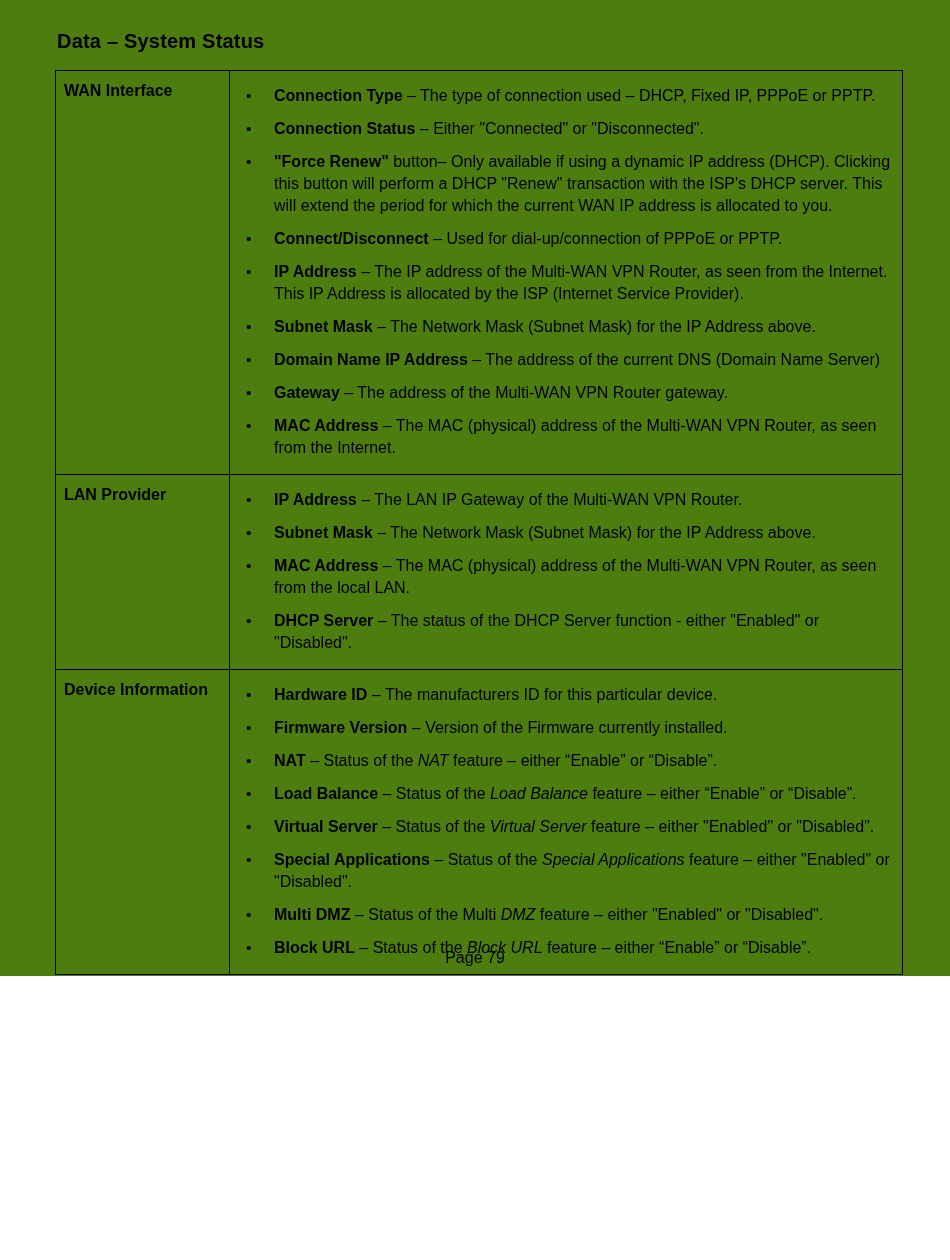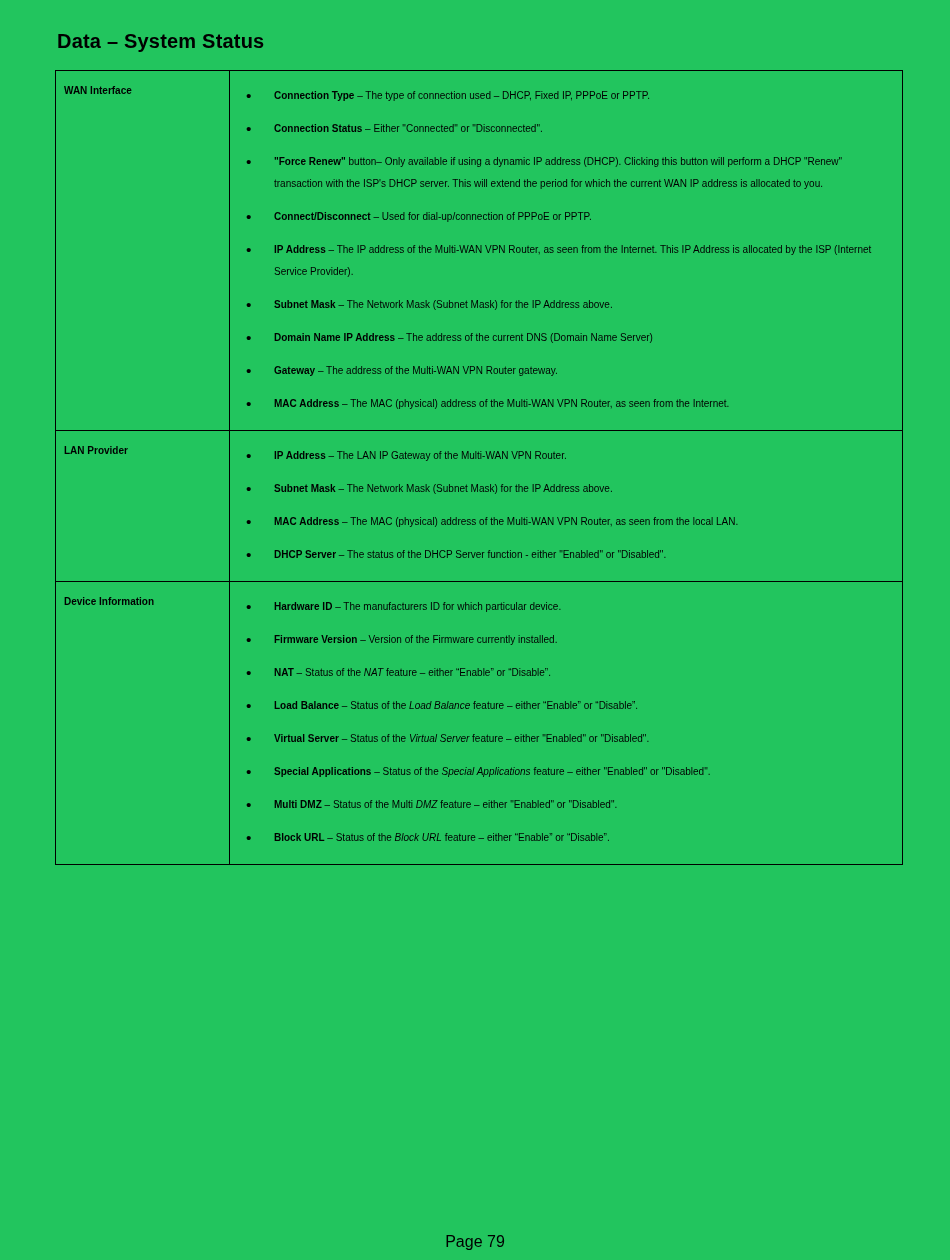--- a/index.html
+++ b/index.html
@@ -3,22 +3,22 @@
 <meta charset="utf-8">
 <style>
   html, body {
     margin: 0;
     padding: 0;
     background: #ffffff;
   }
   .page {
     position: relative;
     width: 950px;
-    height: 1260px;
-    background: #22c55e;
+    height: 976px;
+    background: #4d7c0f;
     font-family: "Liberation Sans", "DejaVu Sans", sans-serif;
     color: #000000;
     box-sizing: border-box;
   }
   .title {
     position: absolute;
     left: 57px;
     top: 30px;
     margin: 0;
     font-size: 20px;
@@ -29,21 +29,21 @@
     position: absolute;
     left: 55px;
     top: 70px;
     width: 848px;
     border-collapse: collapse;
     table-layout: fixed;
   }
   .status-table td {
     border: 1px solid #000000;
     vertical-align: top;
-    font-size: 10px;
+    font-size: 16px;
   }
   .label-cell {
     width: 157px;
     font-weight: bold;
     padding: 9px 8px 9px 8px;
     line-height: 21px;
   }
   .content-cell {
     padding: 10px 10px 4px 12px;
   }
@@ -108,21 +108,21 @@
               <li><span class="b">Subnet Mask</span><span> – The Network Mask (Subnet Mask) for the IP Address above.</span></li>
               <li><span class="b">MAC Address</span><span> – The MAC (physical) address of the Multi-WAN VPN Router, as seen from the local LAN.</span></li>
               <li><span class="b">DHCP Server</span><span> – The status of the DHCP Server function - either "Enabled" or "Disabled".</span></li>
             </ul>
           </td>
         </tr>
         <tr>
           <td class="label-cell">Device Information</td>
           <td class="content-cell">
             <ul class="bullets">
-              <li><span class="b">Hardware ID</span><span> – The manufacturers ID for which particular device.</span></li>
+              <li><span class="b">Hardware ID</span><span> – The manufacturers ID for this particular device.</span></li>
               <li><span class="b">Firmware Version</span><span> – Version of the Firmware currently installed.</span></li>
               <li><span class="b">NAT</span><span> – Status of the </span><span class="i">NAT</span><span> feature – either “Enable” or “Disable”.</span></li>
               <li><span class="b">Load Balance</span><span> – Status of the </span><span class="i">Load Balance</span><span> feature – either “Enable” or “Disable”.</span></li>
               <li><span class="b">Virtual Server</span><span> – Status of the </span><span class="i">Virtual Server</span><span> feature – either "Enabled" or "Disabled".</span></li>
               <li><span class="b">Special Applications</span><span> – Status of the </span><span class="i">Special Applications</span><span> feature – either "Enabled" or "Disabled".</span></li>
               <li><span class="b">Multi DMZ</span><span> – Status of the Multi </span><span class="i">DMZ</span><span> feature – either "Enabled" or "Disabled".</span></li>
               <li><span class="b">Block URL</span><span> – Status of the </span><span class="i">Block URL</span><span> feature – either “Enable” or “Disable”.</span></li>
             </ul>
           </td>
         </tr>

